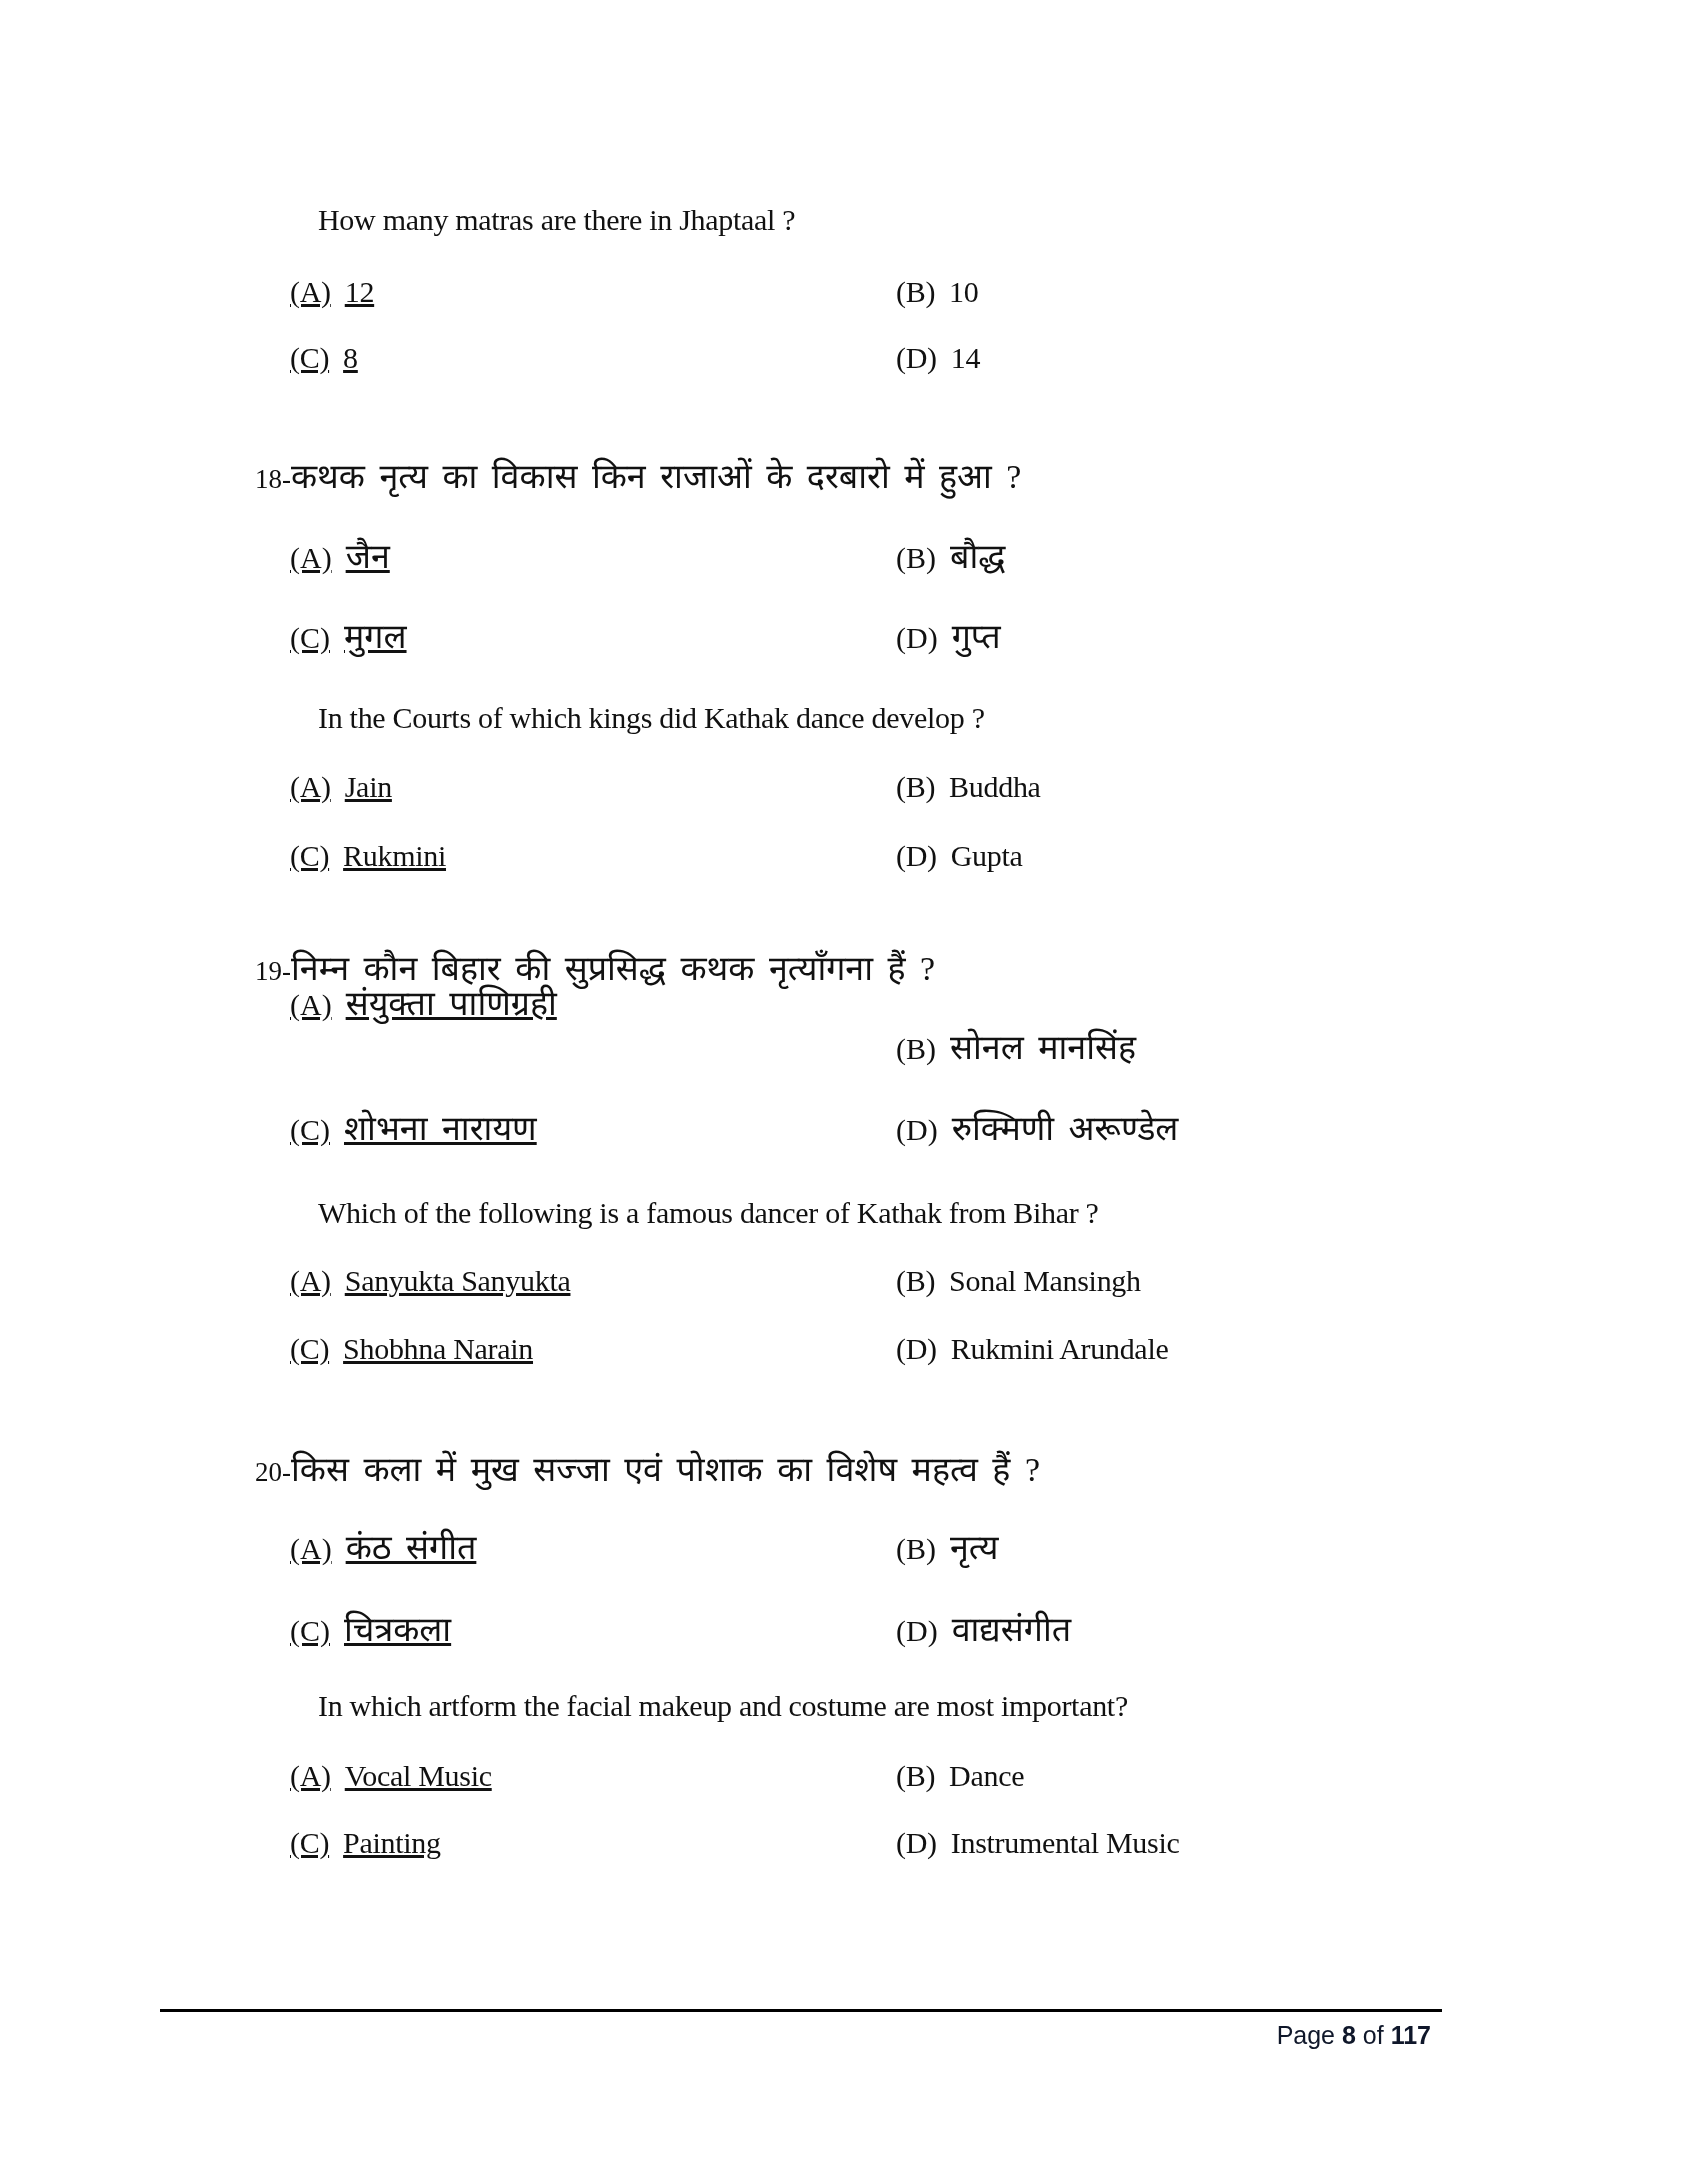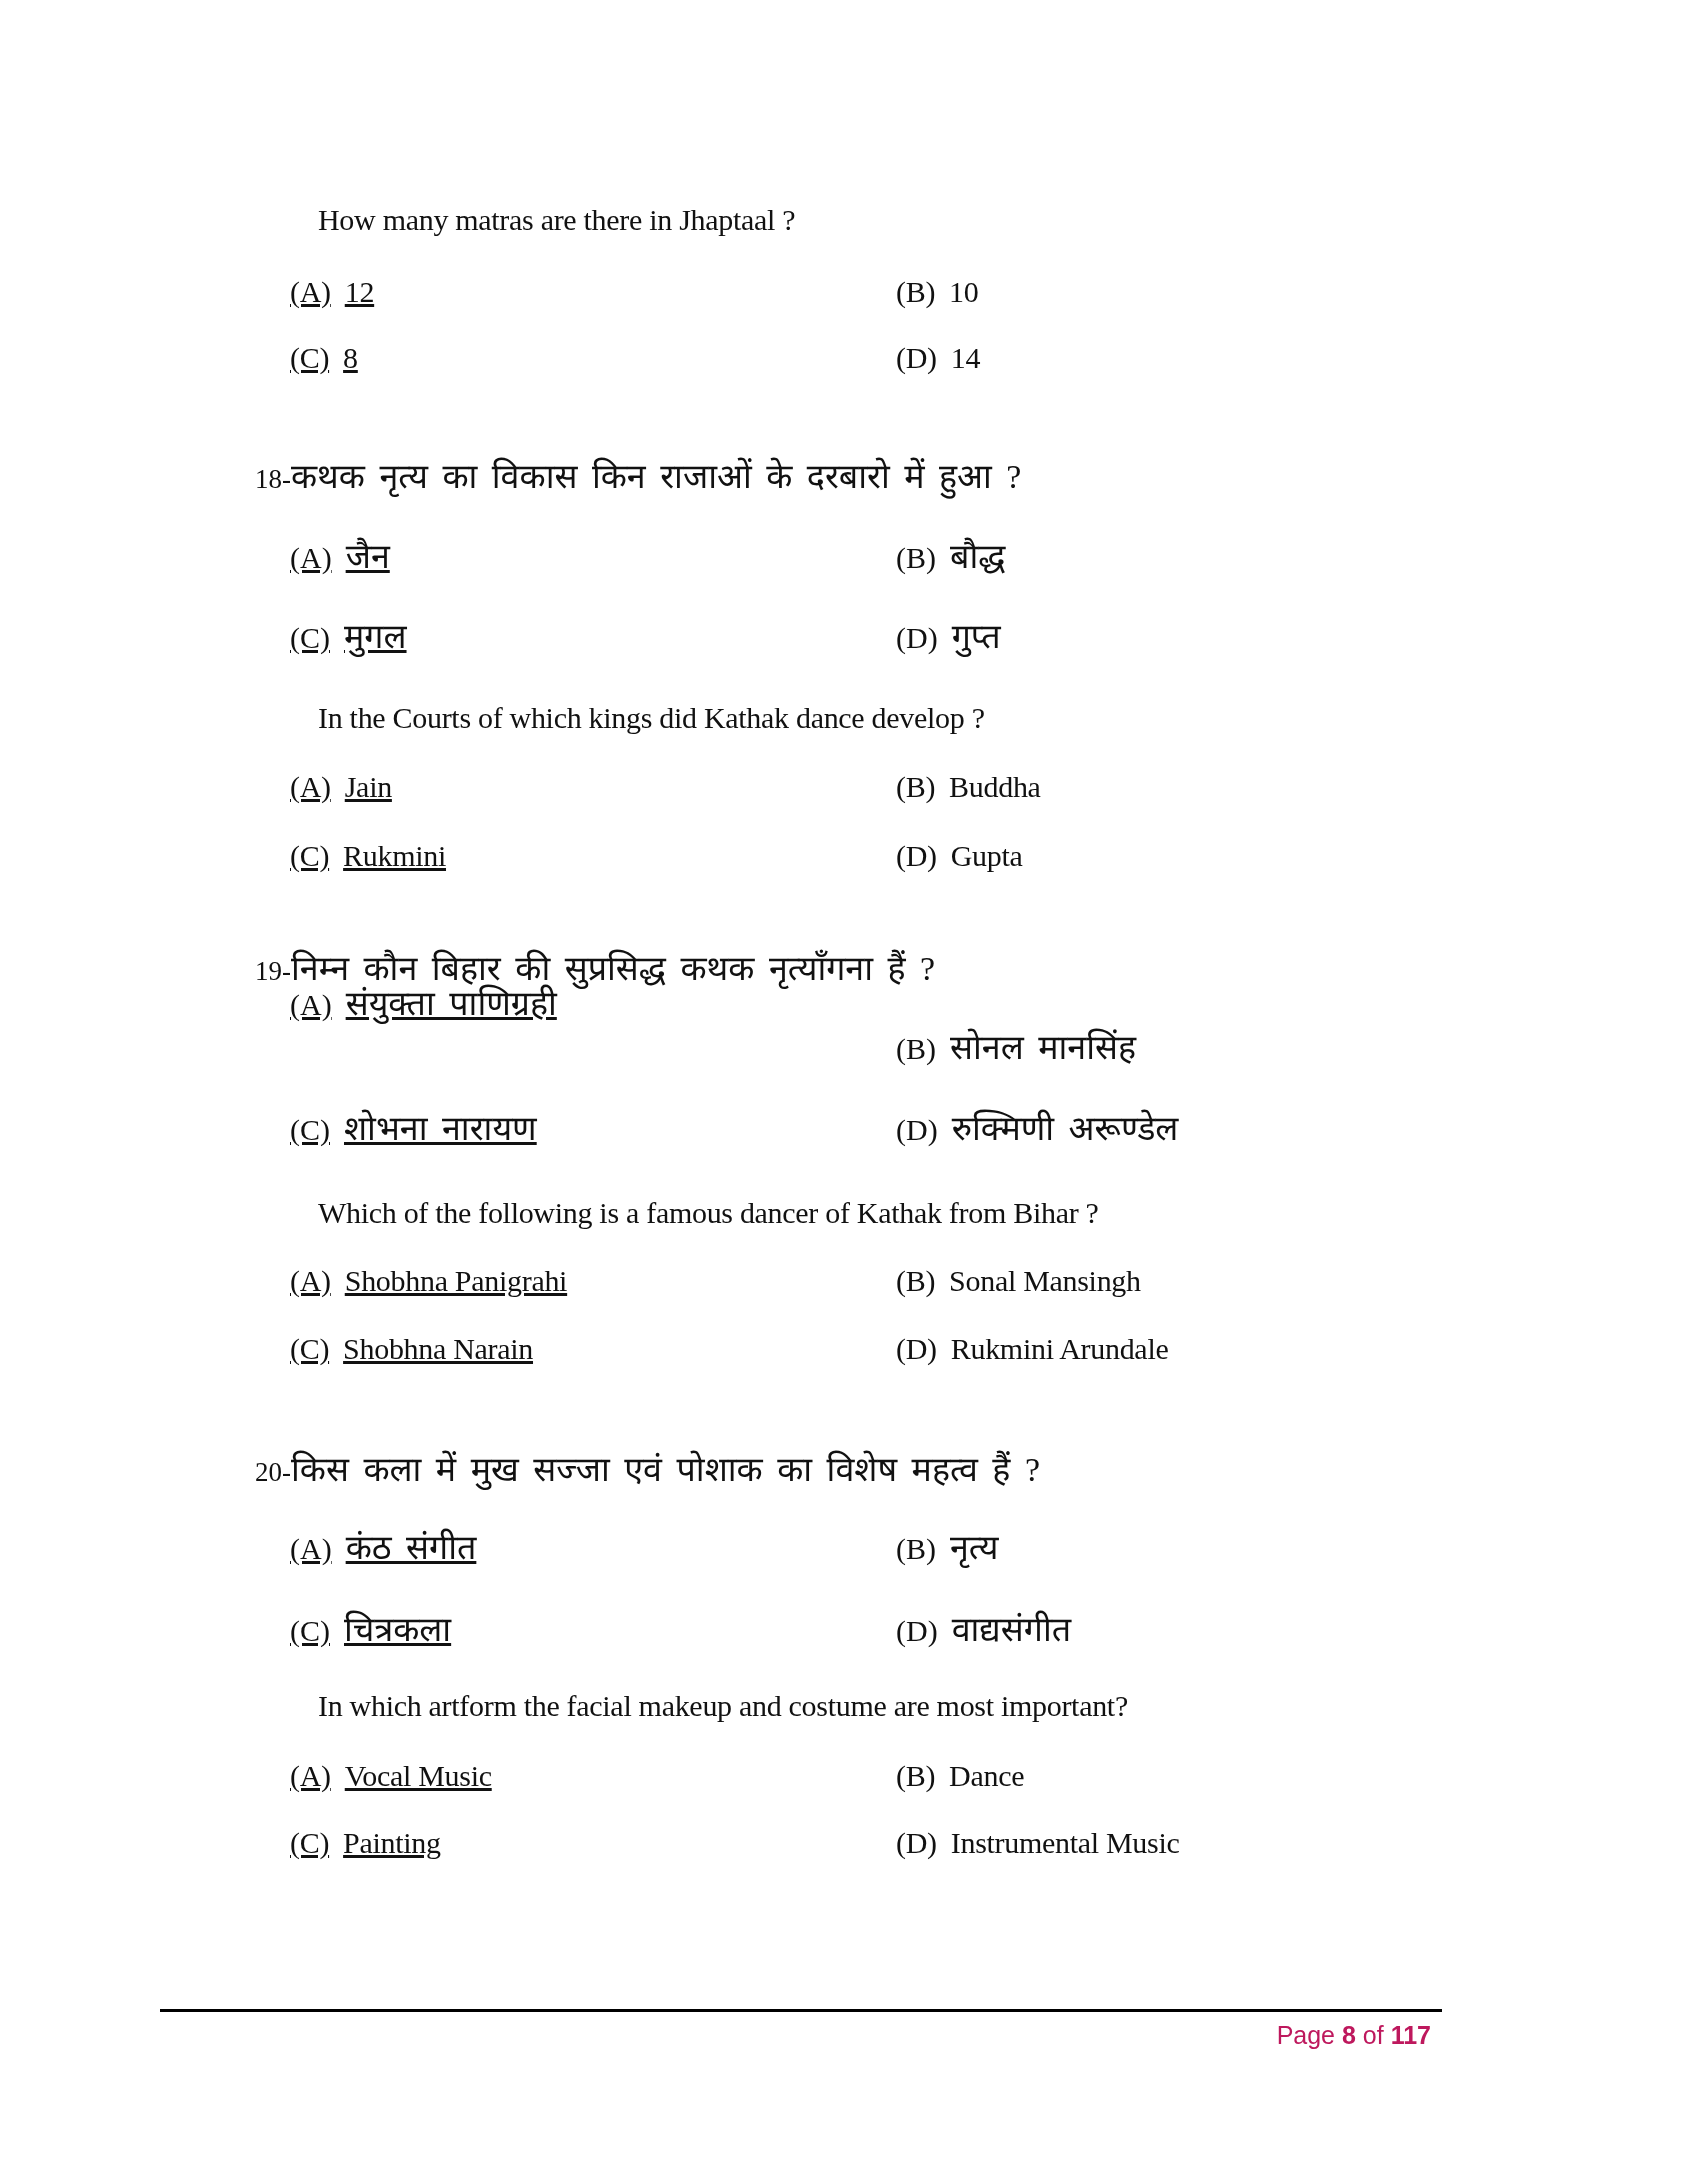--- a/index.html
+++ b/index.html
@@ -11,21 +11,21 @@
   .opt .lbl { font-family:"Liberation Serif", serif; font-size:30px; }
   .opt .val { margin-left:14px; }
   .opt.hi .val { font-size:34px; }
   .qnum { font-family:"Liberation Serif", serif; font-size:27px; }
   .col-a { left:290px;text-decoration:underline; }
   .col-b { left:896px; }
   .qhead { left:255px; }
   .qen { left:290px;margin-left:28px; }
   .rule { position:absolute; left:160px; top:2009px; width:1282px; height:3px; background:#000; }
   .footer { position:absolute; top:2018px; right:252px; font-family:"Liberation Sans", "DejaVu Sans", sans-serif;
-            font-size:25px; line-height:34px; color:#be185d; }
+            font-size:25px; line-height:34px; color:#0f172a; }
   .footer b { font-weight:700; }
 </style>
 </head>
 <body>
 
 <div class="line en qen" style="top:220px">How many matras are there in Jhaptaal ?</div>
 <div class="line opt en col-a" style="top:292px"><span class="lbl">(A)</span><span class="val">12</span></div>
 <div class="line opt en col-b" style="top:292px"><span class="lbl">(B)</span><span class="val">10</span></div>
 <div class="line opt en col-a" style="top:358px"><span class="lbl">(C)</span><span class="val">8</span></div>
 <div class="line opt en col-b" style="top:358px"><span class="lbl">(D)</span><span class="val">14</span></div>
@@ -42,21 +42,21 @@
 <div class="line opt en col-a" style="top:856px"><span class="lbl">(C)</span><span class="val">Rukmini</span></div>
 <div class="line opt en col-b" style="top:856px"><span class="lbl">(D)</span><span class="val">Gupta</span></div>
 
 <div class="line hi qhead" style="top:969px"><span class="qnum">19-</span><span>निम्न कौन बिहार की सुप्रसिद्ध कथक नृत्याँगना हैं ?</span></div>
 <div class="line opt hi col-a" style="top:1004px"><span class="lbl">(A)</span><span class="val">संयुक्ता पाणिग्रही</span></div>
 <div class="line opt hi col-b" style="top:1048px"><span class="lbl">(B)</span><span class="val">सोनल मानसिंह</span></div>
 <div class="line opt hi col-a" style="top:1129px"><span class="lbl">(C)</span><span class="val">शोभना नारायण</span></div>
 <div class="line opt hi col-b" style="top:1129px"><span class="lbl">(D)</span><span class="val">रुक्मिणी अरूण्डेल</span></div>
 
 <div class="line en qen" style="top:1213px">Which of the following is a famous dancer of  Kathak from Bihar ?</div>
-<div class="line opt en col-a" style="top:1281px"><span class="lbl">(A)</span><span class="val">Shobhna Panigrahi</span></div>
+<div class="line opt en col-a" style="top:1281px"><span class="lbl">(A)</span><span class="val">Sanyukta Sanyukta</span></div>
 <div class="line opt en col-b" style="top:1281px"><span class="lbl">(B)</span><span class="val">Sonal Mansingh</span></div>
 <div class="line opt en col-a" style="top:1349px"><span class="lbl">(C)</span><span class="val">Shobhna Narain</span></div>
 <div class="line opt en col-b" style="top:1349px"><span class="lbl">(D)</span><span class="val">Rukmini Arundale</span></div>
 
 <div class="line hi qhead" style="top:1470px"><span class="qnum">20-</span><span>किस कला में मुख सज्जा एवं पोशाक का विशेष महत्व हैं ?</span></div>
 <div class="line opt hi col-a" style="top:1548px"><span class="lbl">(A)</span><span class="val">कंठ संगीत</span></div>
 <div class="line opt hi col-b" style="top:1548px"><span class="lbl">(B)</span><span class="val">नृत्य</span></div>
 <div class="line opt hi col-a" style="top:1630px"><span class="lbl">(C)</span><span class="val">चित्रकला</span></div>
 <div class="line opt hi col-b" style="top:1630px"><span class="lbl">(D)</span><span class="val">वाद्यसंगीत</span></div>
 

